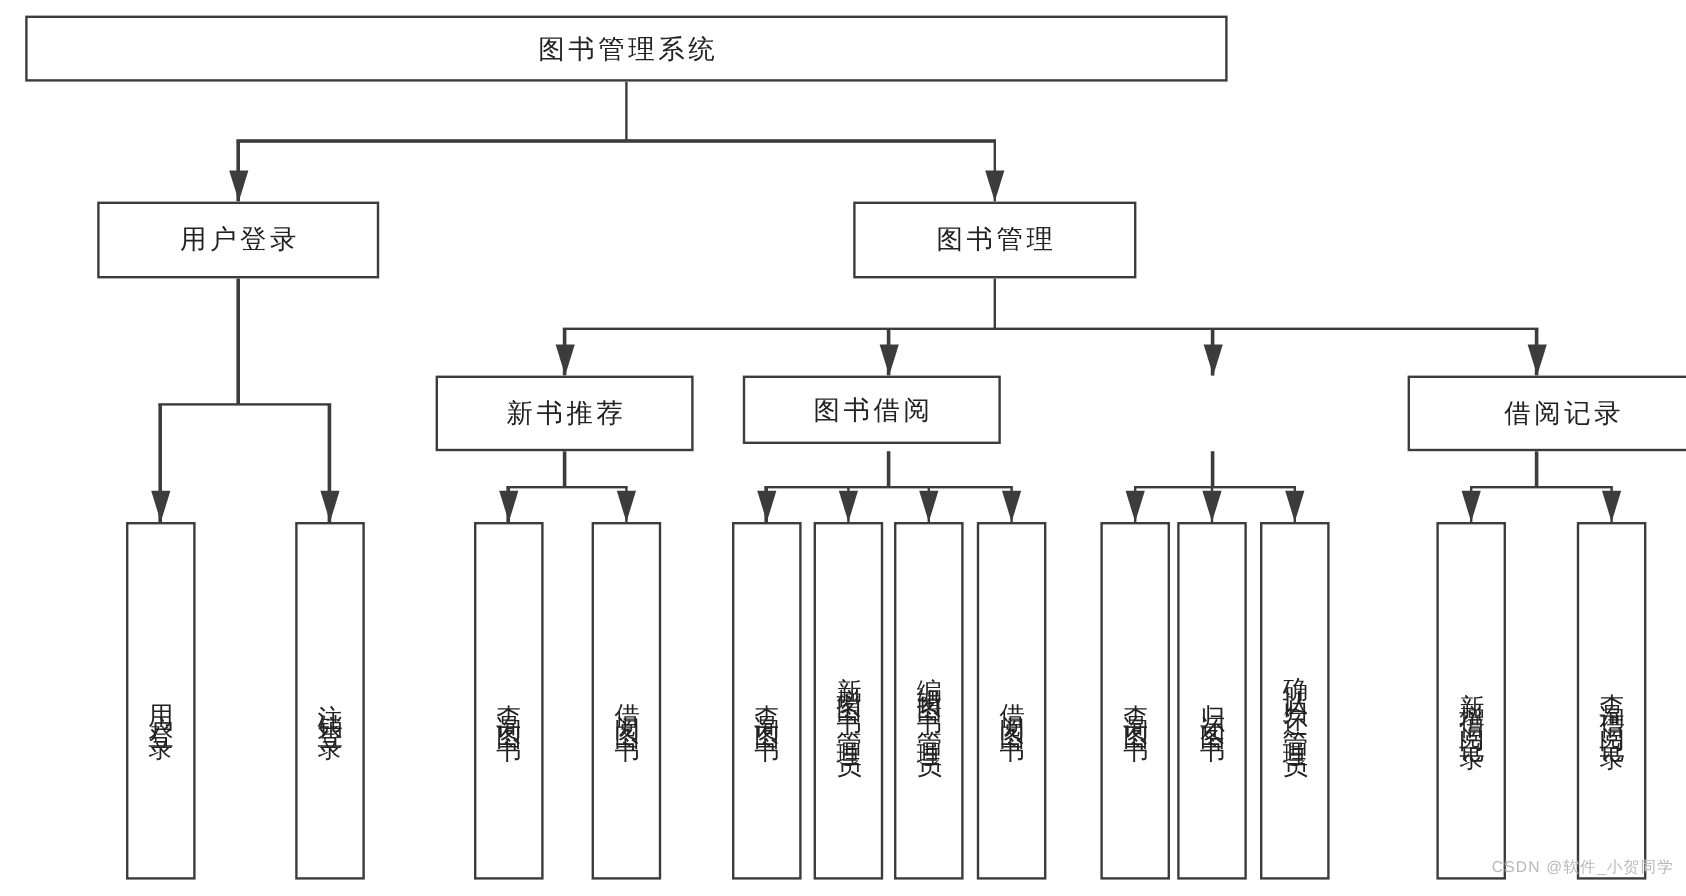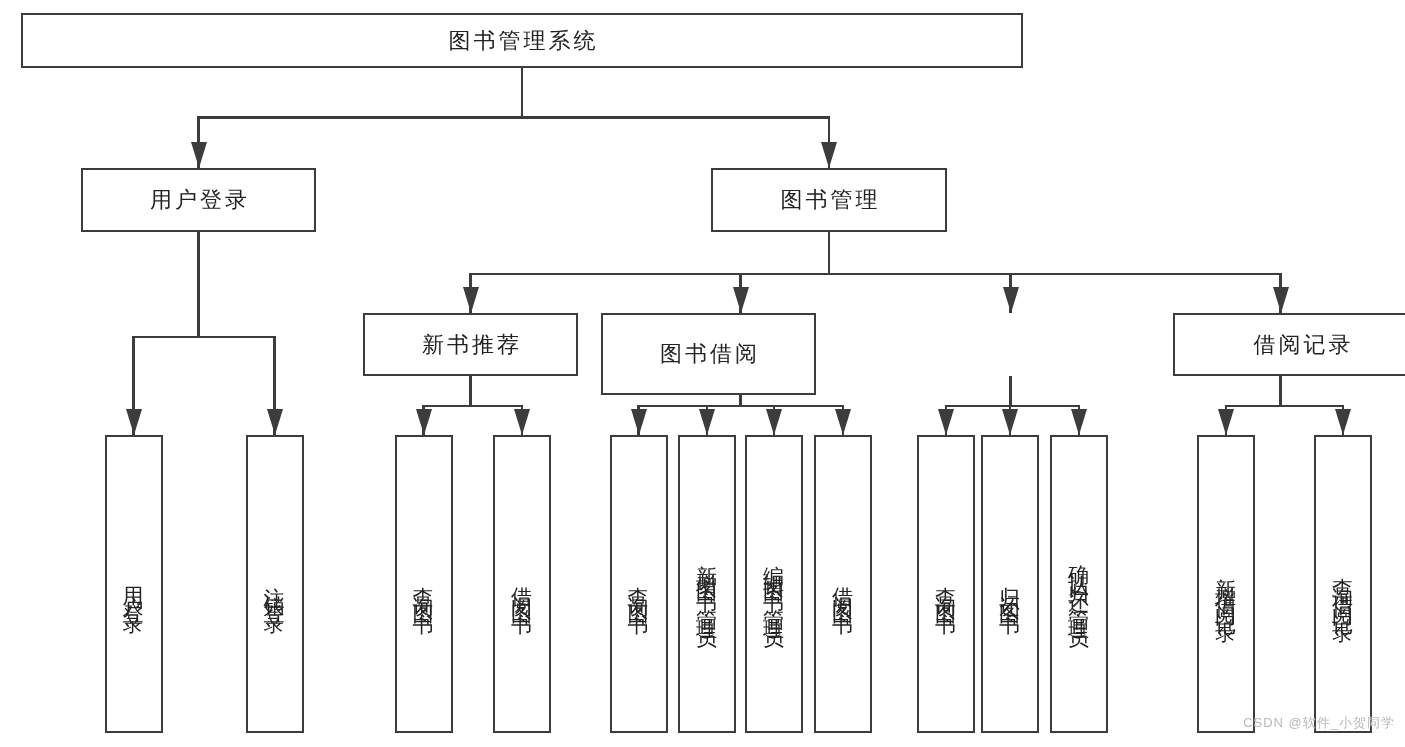--- a/index.html
+++ b/index.html
@@ -131,21 +131,21 @@
   <div class="box h" style="left:81px; top:168px; width:235px; height:64px;">
     <span>用户登录</span>
   </div>
   <div class="box h" style="left:363px; top:313px; width:215px; height:63px;">
     <span>新书推荐</span>
   </div>
 
   <div class="box h" style="left:711px; top:168px; width:236px; height:64px;">
     <span>图书管理</span>
   </div>
-  <div class="box h" style="left:601px; top:313px; width:215px; height:82px;">
+  <div class="box h" style="left:619px; top:313px; width:215px; height:57px;">
     <span>图书借阅</span>
   </div>
   <div class="box h" style="left:1173px; top:313px; width:258px; height:63px;">
     <span>借阅记录</span>
   </div>
 
   <div class="box v" style="left:104.5px; top:435px; width:58px; height:298px;">
     <span>用户登录</span>
   </div>
   <div class="box v" style="left:245.5px; top:435px; width:58px; height:298px;">

